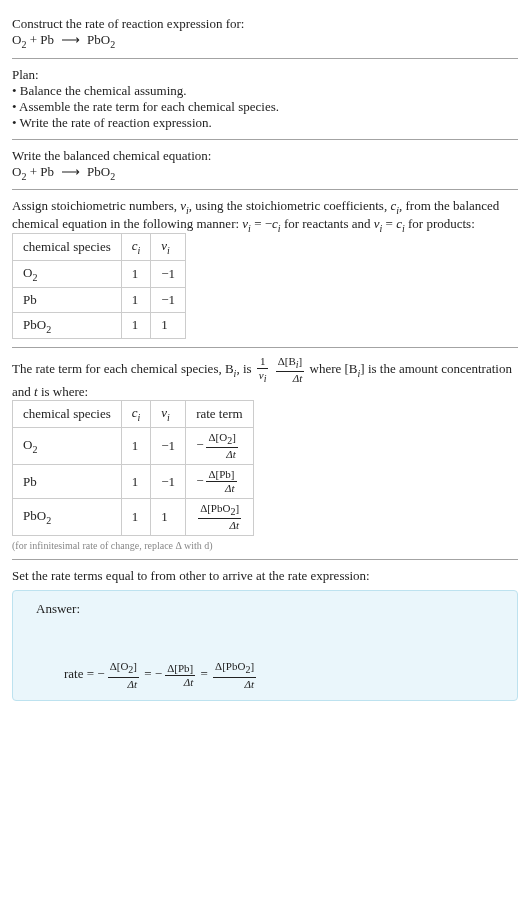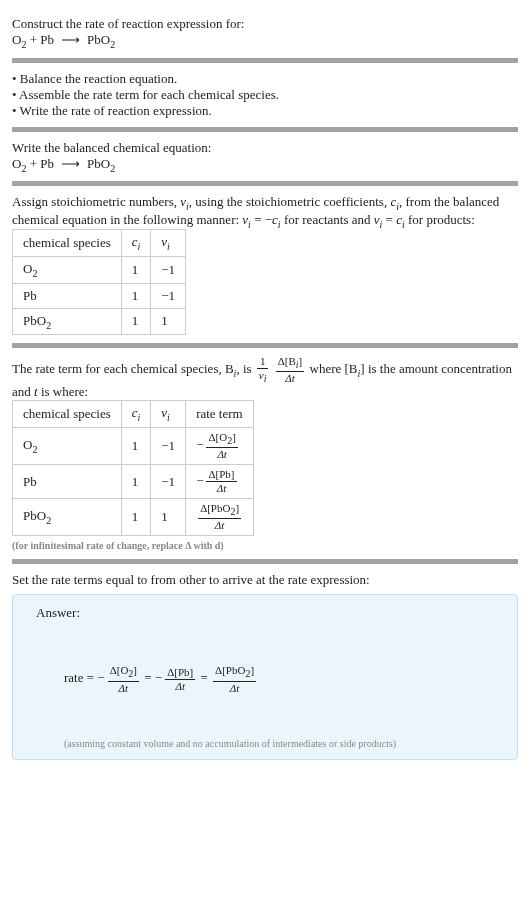--- a/index.html
+++ b/index.html
@@ -7,25 +7,25 @@
     padding: 8px 12px;
     font-family: Georgia, 'Times New Roman', serif;
     font-size: 13px;
     color: #222;
     background: #fff;
     width: 530px;
     box-sizing: border-box;
   }
   .section {
     padding: 8px 0;
-    border-bottom: 5px solid #a3a3a3;
+    border-bottom: 1px solid #a3a3a3;
   }
   .section.last { border-bottom: none; }
   .sub { font-size: 10px; vertical-align: sub; }
-  .ital { font-style: italic; }
+  .ital { font-style: italic; text-align: right; }
   .arrow { font-family: Arial, sans-serif; display:inline-block; padding: 0 4px; }
   table.data {
     border-collapse: collapse;
   }
   table.data td, table.data th {
     border: 1px solid #ccc;
     padding: 4px 10px;
     text-align: left;
     font-weight: normal;
     font-size: 13px;
@@ -33,21 +33,21 @@
   .frac {
     display: inline-block;
     text-align: center;
     vertical-align: middle;
     font-size: 11px;
     line-height: 1;
     margin: 0 2px;
   }
   .frac .num { display:block; padding: 0 2px 1px 2px; border-bottom: 1px solid #222;}
   .frac .den { display:block; padding: 1px 2px 0 2px;}
-  .caption { color:#888; font-size: 10px; margin-top:4px;font-weight:bold;}
+  .caption { color:#888; font-size: 10px; margin-top:4px;}
   .answer-box {
     background: #eaf6fb;
     border: 1px solid #bde2ef;
     border-radius: 4px;
     padding: 10px 23px;
     margin-top: 6px;
   }
   .answer-title { font-size: 13px; margin-bottom: 4px;}
   .answer-note { color:#888; font-size: 10px; margin-top:6px;}
   .indent { margin-left: 28px; margin-top: 44px; }
@@ -57,21 +57,22 @@
 <body>
 
 <div class="section">
   <div>Construct the rate of reaction expression for:</div>
   <div>
     <span>O</span><span class="sub">2</span><span> + Pb </span><span class="arrow">⟶</span><span> PbO</span><span class="sub">2</span>
   </div>
 </div>
 
 <div class="section">
-  <div>• Balance the reaction equation.</div>
+  <div>Plan:</div>
+  <div>• Balance the chemical assuming.</div>
   <div>• Assemble the rate term for each chemical species.</div>
   <div>• Write the rate of reaction expression.</div>
 </div>
 
 <div class="section">
   <div>Write the balanced chemical equation:</div>
   <div>
     <span>O</span><span class="sub">2</span><span> + Pb </span><span class="arrow">⟶</span><span> PbO</span><span class="sub">2</span>
   </div>
 </div>
@@ -161,15 +162,14 @@
   <div class="answer-box">
     <div class="answer-title">Answer:</div>
     <div class="indent">
       <span>rate = </span>
       <span class="neg">−</span><span class="frac"><span class="num"><span>Δ[O</span><span class="sub">2</span><span>]</span></span><span class="den ital">Δt</span></span>
       <span> = </span>
       <span class="neg">−</span><span class="frac"><span class="num">Δ[Pb]</span><span class="den ital">Δt</span></span>
       <span> = </span>
       <span class="frac"><span class="num"><span>Δ[PbO</span><span class="sub">2</span><span>]</span></span><span class="den ital">Δt</span></span>
     </div>
-    <div class="answer-note indent">(assuming constant volume and no accumulation of intermediates or side products)</div>
   </div>
 </div>
 
 </body></html>

